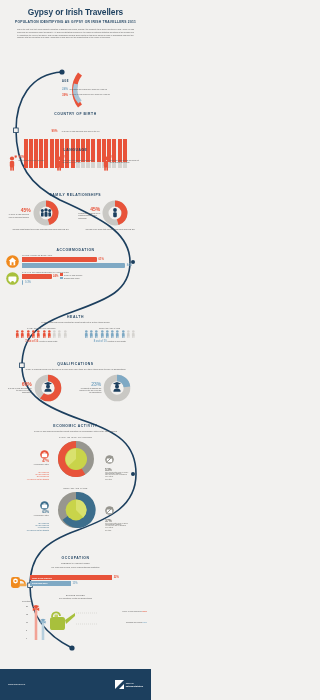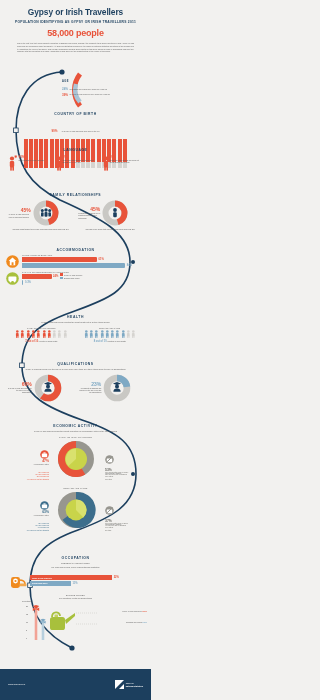--- a/index.html
+++ b/index.html
@@ -127,21 +127,20 @@
     <rect x="13.6" y="128" width="4.6" height="4.6" fill="#f2f1ef" stroke="#1c3f5e" stroke-width="0.8"></rect>
     <rect x="19.6" y="363" width="4.6" height="4.6" fill="#f2f1ef" stroke="#1c3f5e" stroke-width="0.8"></rect>
     <circle cx="133" cy="262" r="2" fill="#1c3f5e"></circle>
     <circle cx="133" cy="474" r="2" fill="#1c3f5e"></circle>
     <rect x="27.7" y="583" width="4.6" height="4.6" fill="#f2f1ef" stroke="#1c3f5e" stroke-width="0.8"></rect>
   </svg>
 
   <div class="header">
     <div class="title">Gypsy or Irish Travellers</div>
     <div class="subtitle">POPULATION IDENTIFYING AS GYPSY OR IRISH TRAVELLERS 2011</div>
-    <div class="bignum">58,000 people</div>
     <div class="intro">This is the first time that usual resident population of England and Wales, making it the smallest ethnic group identified in 2011. Gypsy or Irish Travellers are recognised under the Equality Act 2010 and statistics produced by the Office for National Statistics and others in this release help to understand the lives of this group. This release summarises Census 2011 results for this group across a range of dimensions and how they compare with the population as a whole. Information is also given on the characteristics of the people in this group.</div>
   </div>
 
   <div class="sec" style="top:66px;">
     <div class="age-wrap">
       <svg width="60" height="44" style="position:absolute;left:50px;top:0;">
         <path d="M30,40 A26,26 0 0 1 30,8" fill="none" stroke="#e8533a" stroke-width="5"></path>
         <path d="M30,36 A19,19 0 0 1 26,18" fill="none" stroke="#a9c4d6" stroke-width="4.4"></path>
       </svg>
       <div class="age-lbl">AGE</div>

